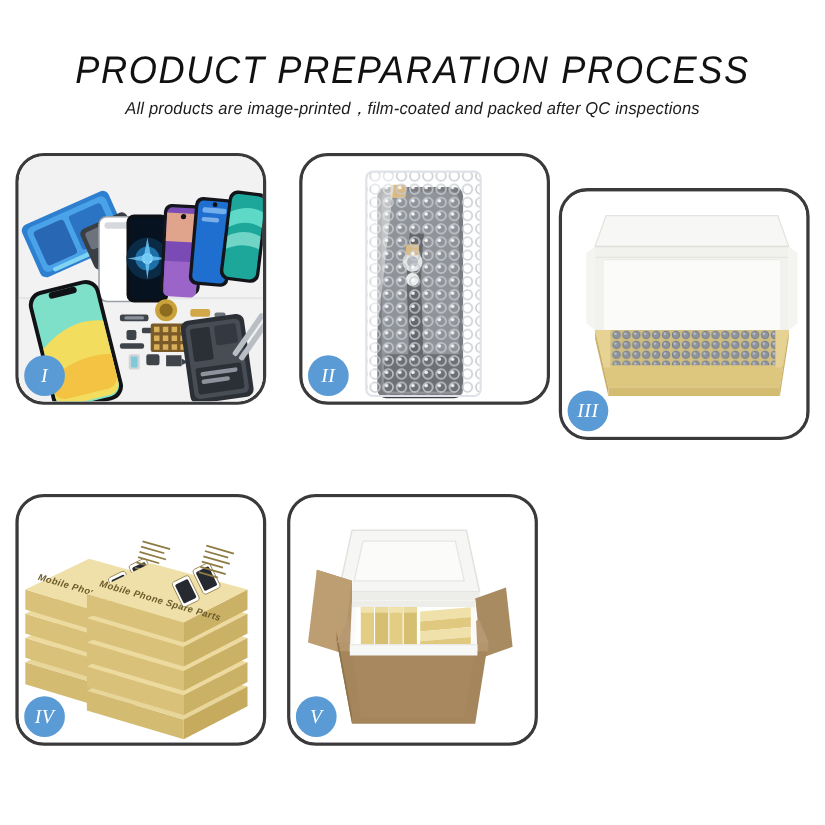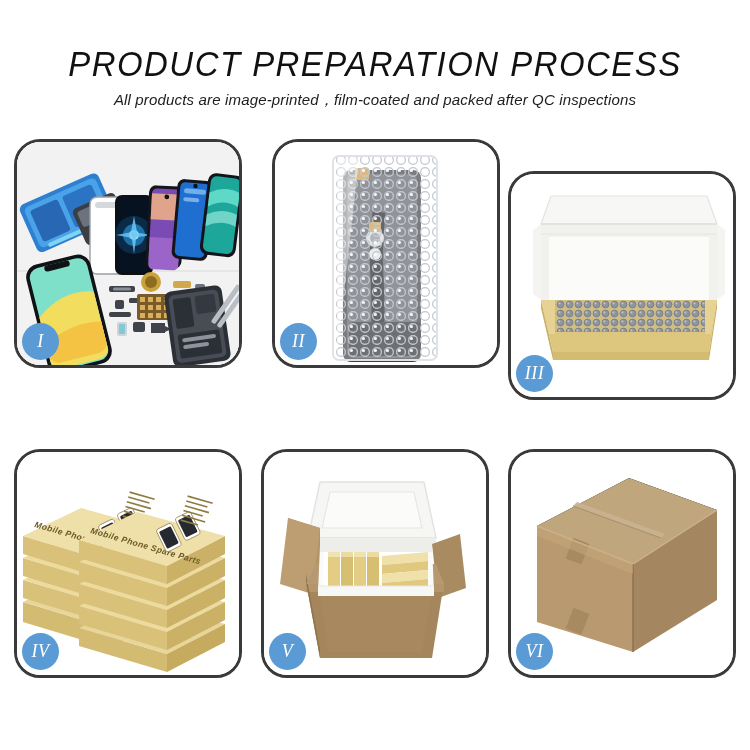--- a/index.html
+++ b/index.html
@@ -422,42 +422,15 @@
             </g>
           </g>
 
           <path d="M54 134 L170 134 L170 144 L54 144 Z" fill="#f7f7f5"></path>
           <path d="M54 134 L170 134" stroke="#e8e8e4" stroke-width="1.2"></path>
         </svg>
       </div>
       <div class="badge">V</div>
     </div>
 
-    <div class="panel p6">
-      <div class="inner">
-        <svg class="scene" viewBox="0 0 222 223" preserveAspectRatio="none">
-          <rect x="0" y="0" width="222" height="223" fill="#ffffff"></rect>
-
-          <path d="M26 74 L118 26 L206 58 L122 112 Z" fill="#bba display"></path>
-          <path d="M26 74 L118 26 L206 58 L122 112 Z" fill="#c0a67d"></path>
-
-          <path d="M62 54 L150 86 L154 82 L66 50 Z" fill="#c9b391" opacity=".9"></path>
-          <path d="M62 54 L150 86" stroke="#a98f67" stroke-width="1" fill="none"></path>
-
-          <path d="M26 74 L122 112 L122 200 L26 170 Z" fill="#b99a70"></path>
-
-          <path d="M122 112 L206 58 L206 148 L122 200 Z" fill="#a48761"></path>
-
-          <rect x="58" y="88" width="17" height="22" fill="#a88a60" transform="rotate(21 66 99)"></rect>
-          <rect x="58" y="158" width="17" height="22" fill="#a88a60" transform="rotate(21 66 169)"></rect>
-
-          <path d="M26 74 L122 112" stroke="#cdb48d" stroke-width="1.6" fill="none"></path>
-          <path d="M122 112 L122 200" stroke="#8e7450" stroke-width="1.6" fill="none"></path>
-          <path d="M206 58 L122 112" stroke="#cdb48d" stroke-width="1.4" fill="none"></path>
-
-          <path d="M26 74 L122 112 L122 122 L26 84 Z" fill="#c6a87c" opacity=".55"></path>
-        </svg>
-      </div>
-      <div class="badge">VI</div>
-    </div>
 
   </div>
 </div>
 
 </body></html>

